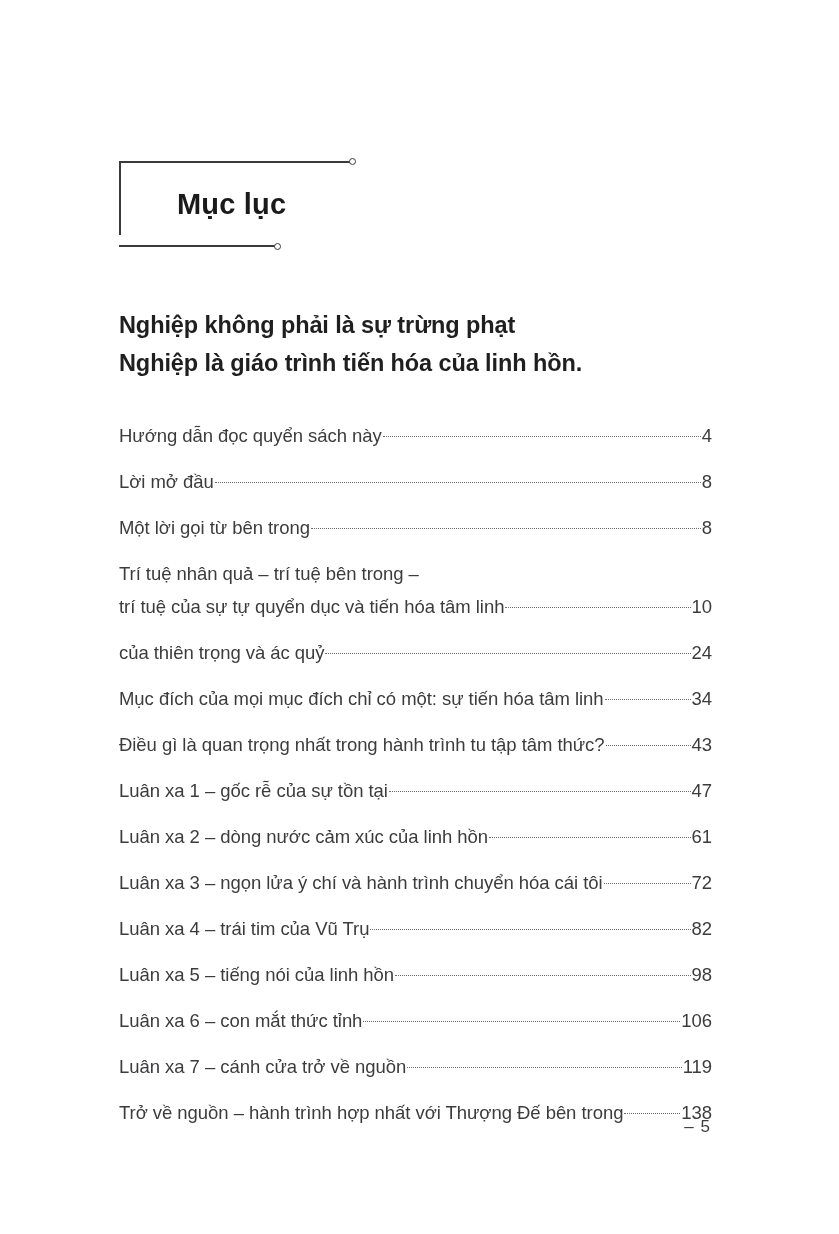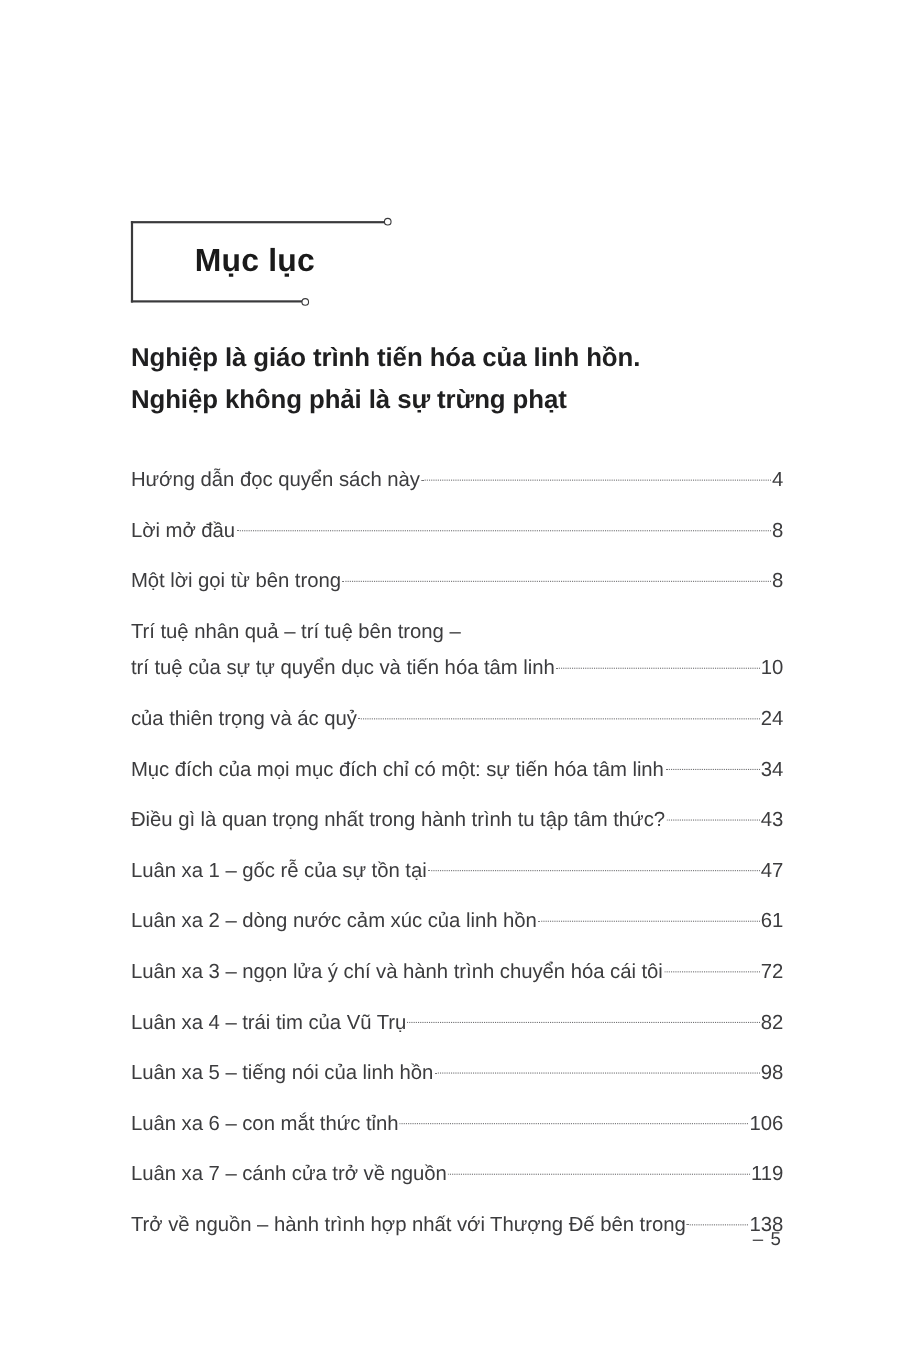--- a/index.html
+++ b/index.html
@@ -23,22 +23,21 @@
     background: #ffffff;
     overflow: hidden;
   }
 
   
   .heading-block {
     position: absolute;
     left: 119px;
     top: 161px;
     width: 240px;
-    height: 74px;
-    margin-top: 40px;
+    height: 86px;
   }
   .frame-left {
     position: absolute;
     left: 0;
     top: 0;
     width: 1.6px;
     height: 74px;
     background: #3a3a3c;
   }
   .frame-top {
@@ -166,22 +165,22 @@
   <div class="heading-block">
     <div class="frame-left"></div>
     <div class="frame-top"></div>
     <div class="frame-bottom"></div>
     <div class="frame-dot top-end"></div>
     <div class="frame-dot bottom-end"></div>
     <div class="heading-text">Mục lục</div>
   </div>
 
   <div class="section-title">
+    <span class="tline">Nghiệp không phải là sự trừng phạt</span>
     <span class="tline">Nghiệp là giáo trình tiến hóa của linh hồn.</span>
-    <span class="tline">Nghiệp không phải là sự trừng phạt</span>
   </div>
 
   <div class="toc">
       <div class="toc-entry">
         <div class="toc-row">
           <span class="toc-label">Hướng dẫn đọc quyển sách này</span>
           <span class="toc-leader"></span>
           <span class="toc-page">4</span>
         </div>
       </div>

